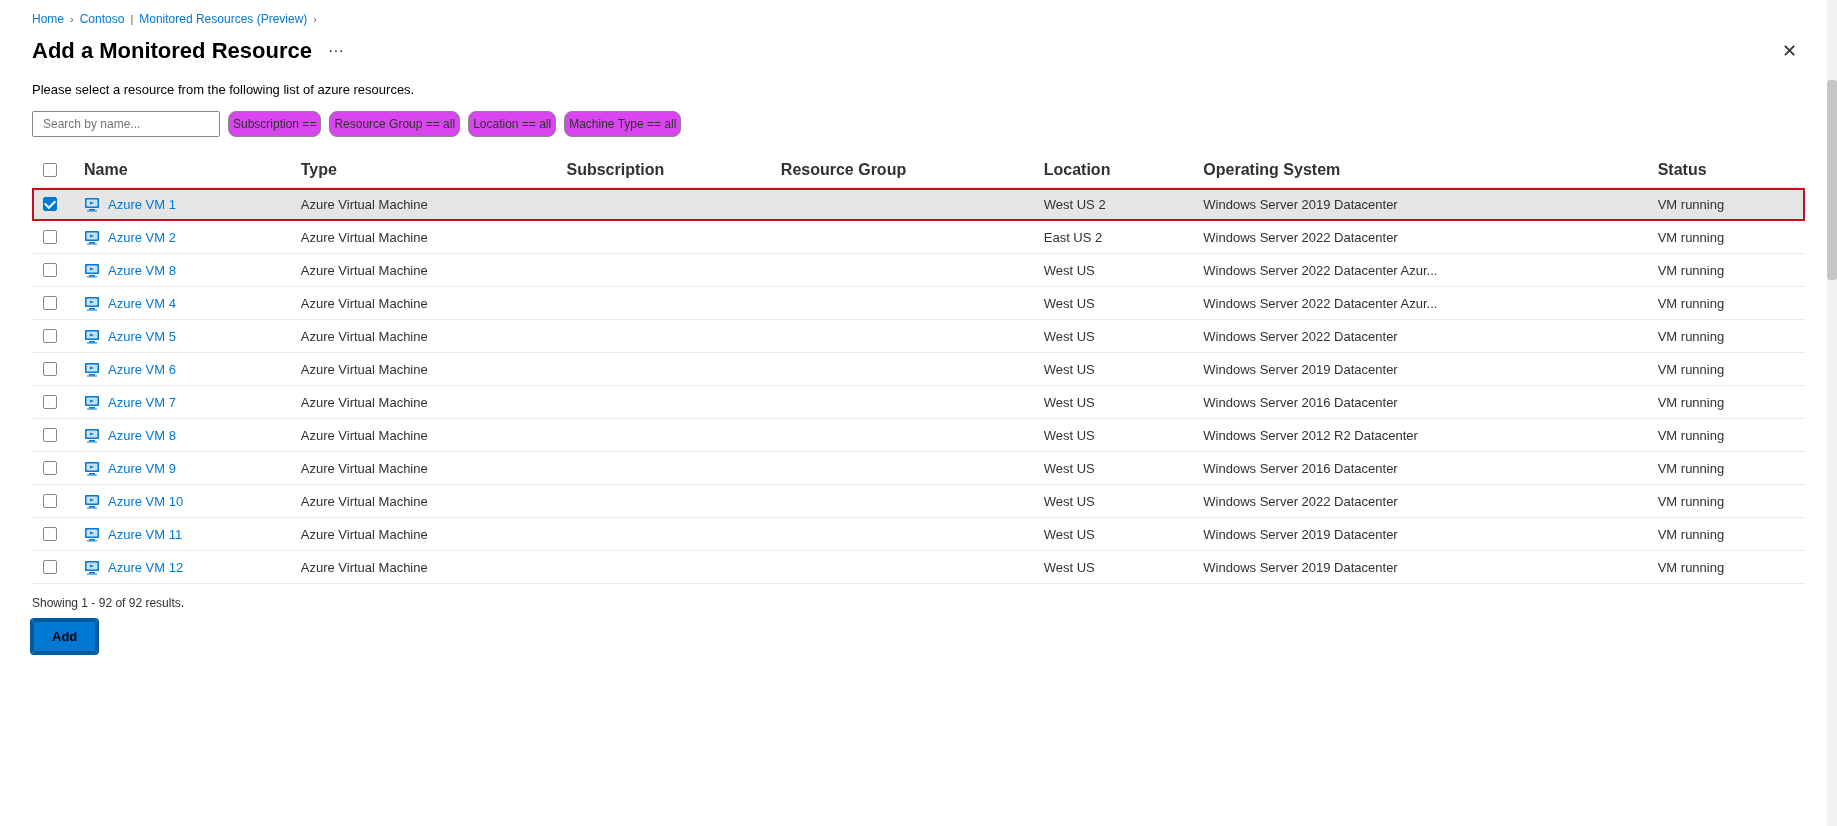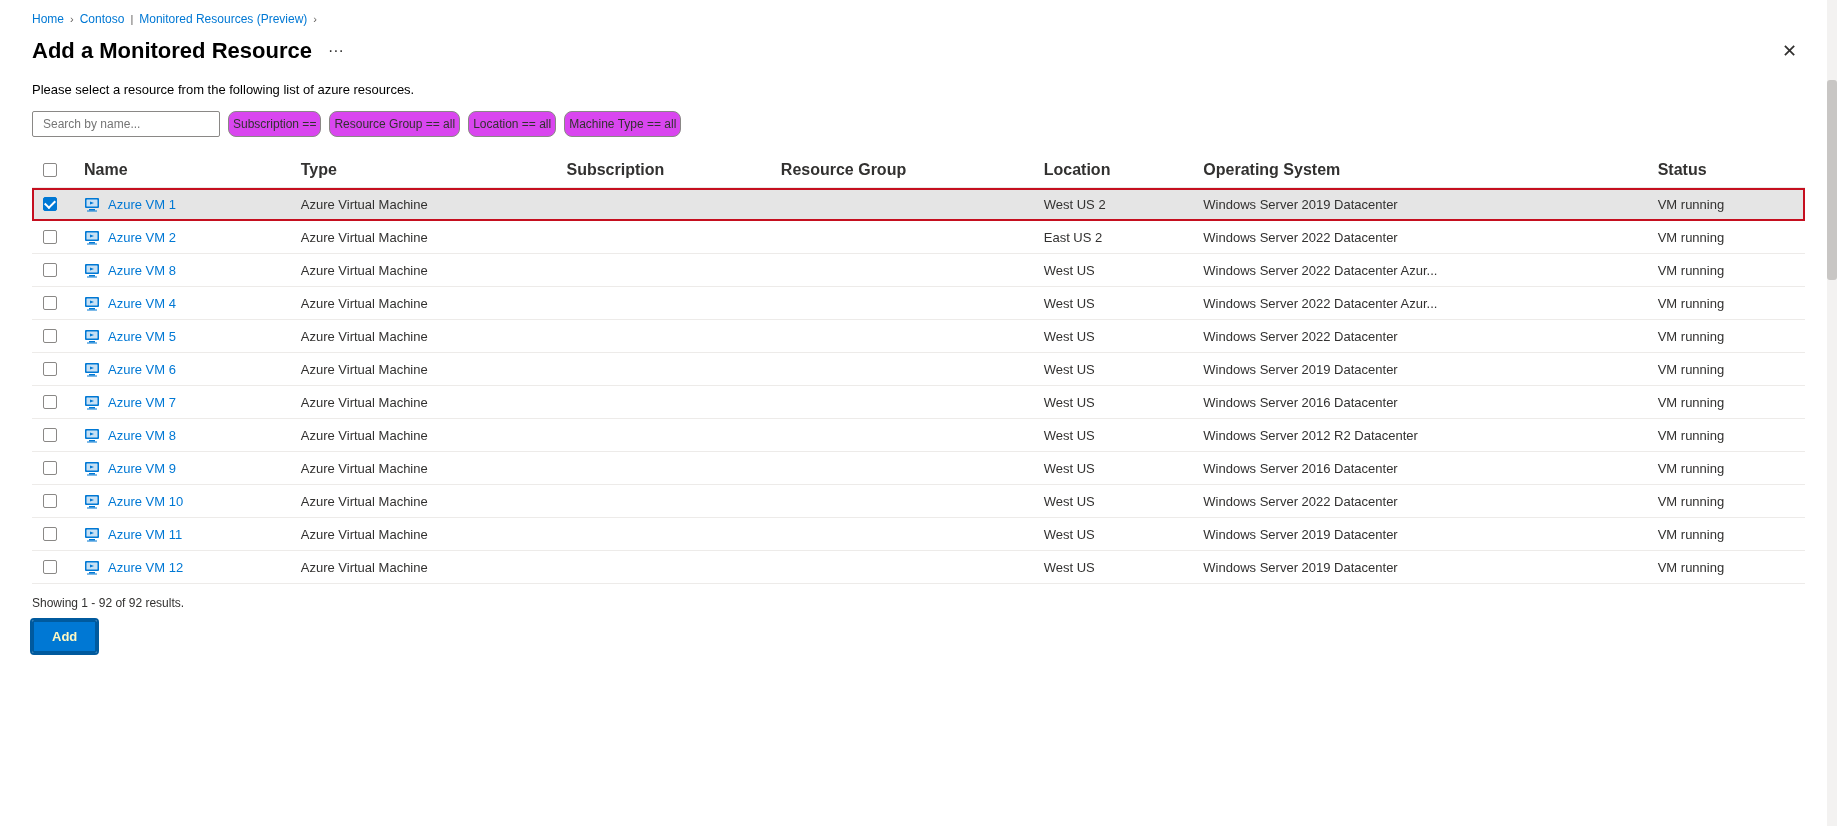--- a/index.html
+++ b/index.html
@@ -179,21 +179,21 @@
       display: flex;
       align-items: center;
       justify-content: space-between;
     }
     .showing-text {
       font-size: 12px;
       color: #323130;
     }
     .add-btn {
       background: #0078d4;
-      color: #fef9c3;
+      color: #000000;
       border: 2px solid #005a9e;
       border-radius: 2px;
       padding: 7px 18px;
       font-size: 13px;
       font-weight: 600;
       cursor: pointer;
       outline: 2px solid #005a9e;
       outline-offset: 0;
     }
     .scrollbar-track {

